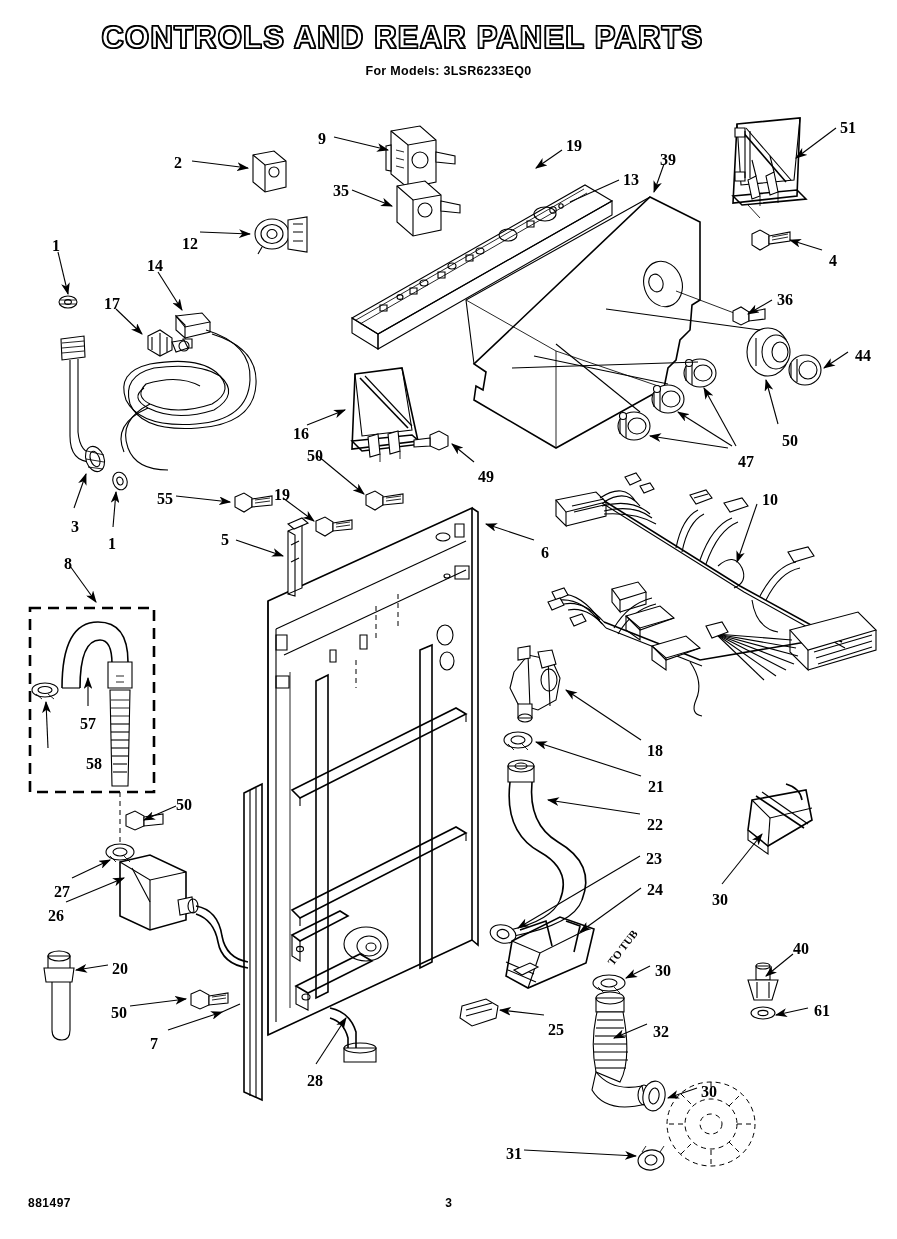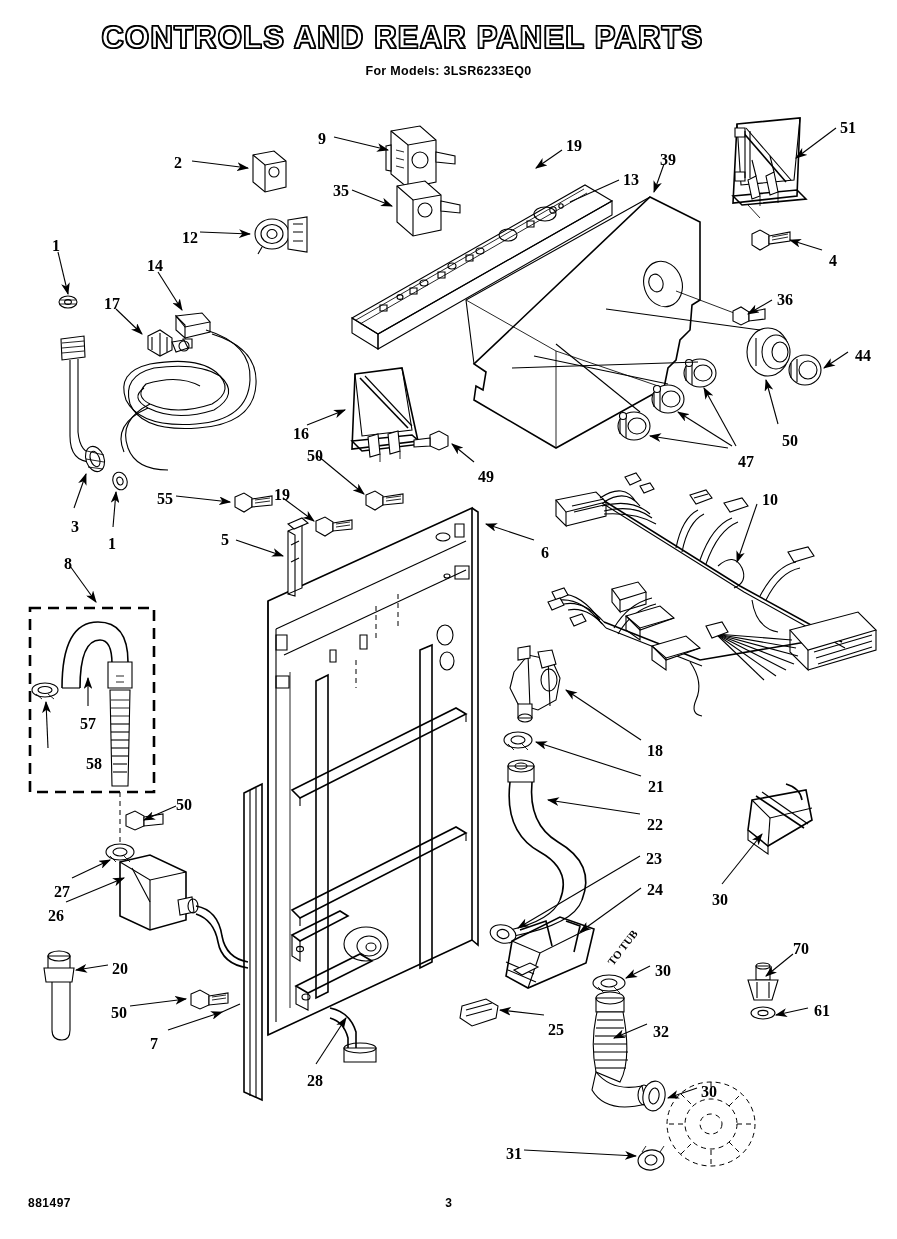--- a/index.html
+++ b/index.html
@@ -665,21 +665,21 @@
       <div class="cal" style="left: 108px; top: 536px;">1</div>
       <div class="cal" style="left: 174px; top: 155px;">2</div>
       <div class="cal" style="left: 71px; top: 519px;">3</div>
       <div class="cal" style="left: 829px; top: 253px;">4</div>
       <div class="cal" style="left: 221px; top: 532px;">5</div>
       <div class="cal" style="left: 541px; top: 545px;">6</div>
       <div class="cal" style="left: 150px; top: 1036px;">7</div>
       <div class="cal" style="left: 64px; top: 556px;">8</div>
       <div class="cal" style="left: 318px; top: 131px;">9</div>
       <div class="cal" style="left: 762px; top: 492px;">10</div>
-      <div class="cal" style="left: 182px; top: 230px;">12</div>
+      <div class="cal" style="left: 182px; top: 236px;">12</div>
       <div class="cal" style="left: 623px; top: 172px;">13</div>
       <div class="cal" style="left: 147px; top: 258px;">14</div>
       <div class="cal" style="left: 104px; top: 296px;">17</div>
       <div class="cal" style="left: 293px; top: 426px;">16</div>
       <div class="cal" style="left: 647px; top: 743px;">18</div>
       <div class="cal" style="left: 566px; top: 138px;">19</div>
       <div class="cal" style="left: 274px; top: 487px;">19</div>
       <div class="cal" style="left: 112px; top: 961px; text-align: right;">20</div>
       <div class="cal" style="left: 648px; top: 779px;">21</div>
       <div class="cal" style="left: 647px; top: 817px;">22</div>
@@ -701,19 +701,19 @@
       <div class="cal" style="left: 738px; top: 454px;">47</div>
       <div class="cal" style="left: 478px; top: 469px;">49</div>
       <div class="cal" style="left: 307px; top: 448px;">50</div>
       <div class="cal" style="left: 176px; top: 797px;">50</div>
       <div class="cal" style="left: 111px; top: 1005px;">50</div>
       <div class="cal" style="left: 840px; top: 120px;">51</div>
       <div class="cal" style="left: 157px; top: 491px;">55</div>
       <div class="cal" style="left: 80px; top: 716px;">57</div>
       <div class="cal" style="left: 41px; top: 756px; margin-left: 45px;">58</div>
       <div class="cal" style="left: 712px; top: 892px;">30</div>
-      <div class="cal" style="left: 793px; top: 941px;">70</div>
+      <div class="cal" style="left: 793px; top: 941px;">40</div>
       <div class="cal" style="left: 814px; top: 1003px;">61</div>
     </div>
 
   <div class="footcode">881497</div>
   <div class="pagenum">3</div>
 </div>
 
 </body></html>

